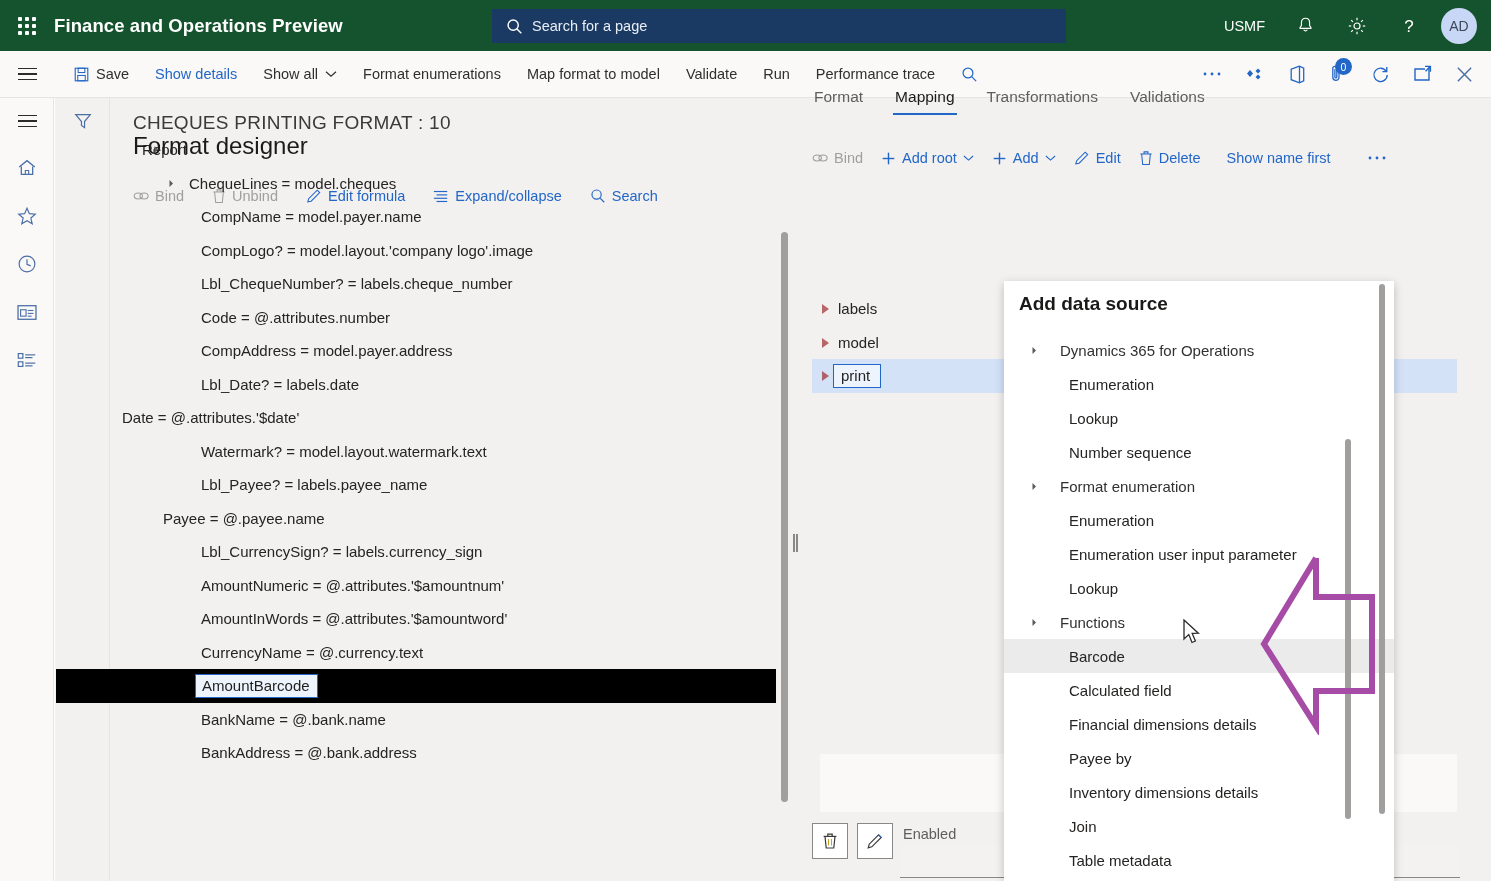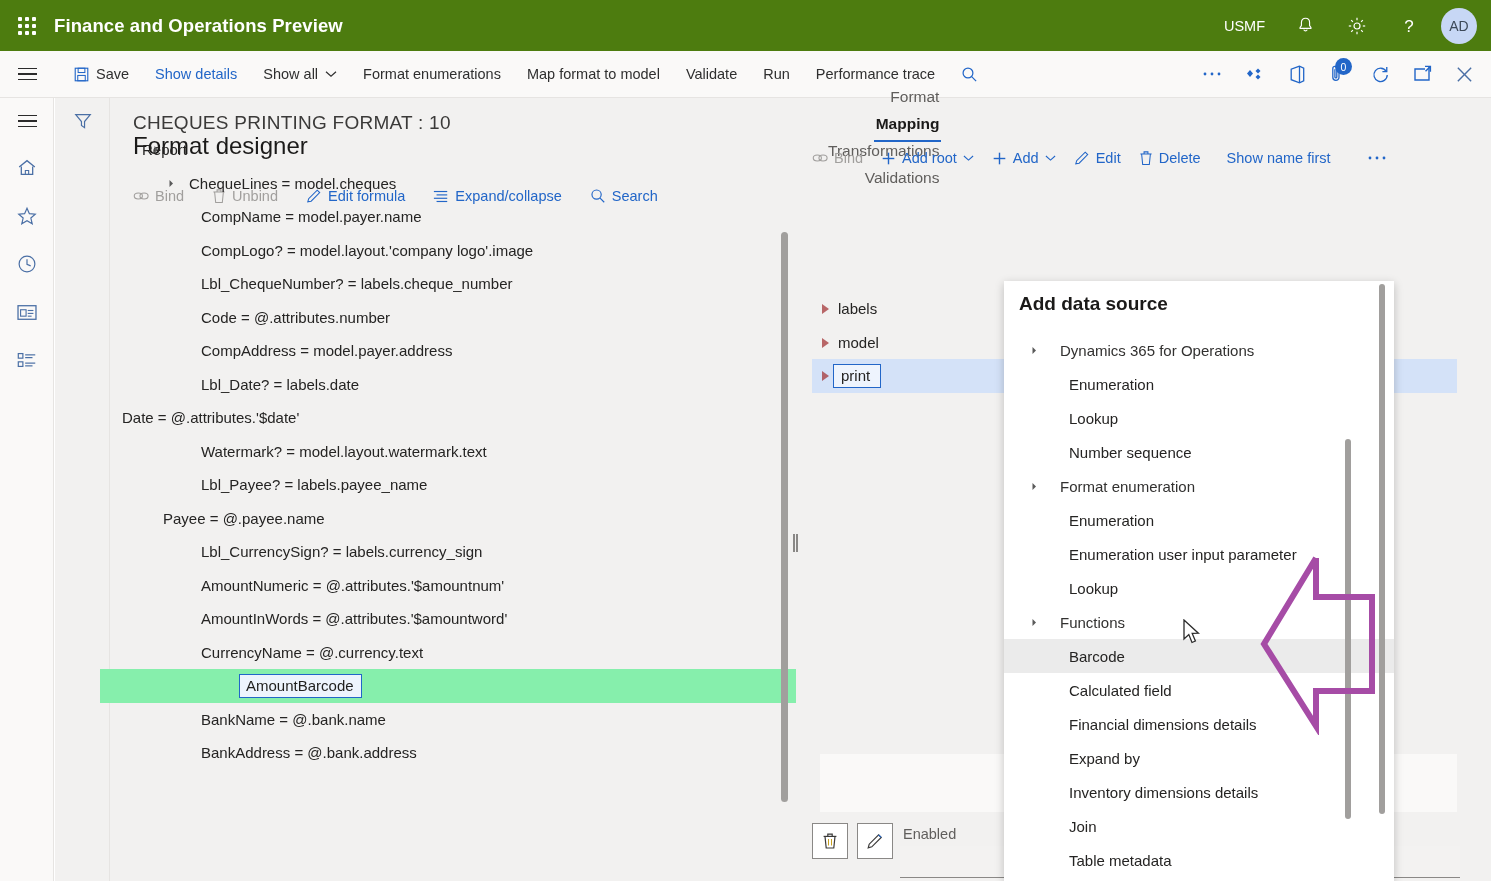--- a/index.html
+++ b/index.html
@@ -7,21 +7,21 @@
     width: 1491px; height: 881px;
     font-family: "Liberation Sans", sans-serif;
     background: #ffffff;
     overflow: hidden;
   }
   #app { position: relative; width: 1491px; height: 881px; }
 
   
   .topbar {
     position: absolute; left: 0; top: 0; width: 1491px; height: 51px;
-    background: #4d7c0f; color: #ffffff; display: flex; align-items: center;
+    background: #14532d; color: #ffffff; display: flex; align-items: center;
   }
   .waffle { width: 54px; height: 51px; display: flex; align-items: center; justify-content: center; cursor: pointer; }
   .waffle-grid { display: grid; grid-template-columns: repeat(3, 4px); grid-template-rows: repeat(3, 4px); gap: 3px; }
   .waffle-grid i { display: block; width: 4px; height: 4px; background: #fff; border-radius: 1px; }
   .app-title { font-size: 18.5px; font-weight: bold; letter-spacing: .1px; color: #fff; white-space: nowrap; }
   .searchbox {
     position: absolute; left: 492px; top: 9px; width: 574px; height: 34px;
     background: #1b3a63; display: flex; align-items: center; padding-left: 14px; gap: 9px; cursor: text;
   }
   .searchbox .ph { font-size: 14.5px; color: #e9eef5; }
@@ -74,34 +74,34 @@
     display: flex; align-items: center; gap: 6px; padding: 0 12px 0 0; margin-right: 16px;
     font-size: 14.5px; color: #2266c8; cursor: pointer; white-space: nowrap;
   }
   .act.disabled { color: #a19f9d; cursor: default; }
 
   
   .treepane { position: absolute; left: 56px; top: 133px; width: 740px; height: 650px; overflow: hidden; }
   .trow { position: relative; height: 33.5px; display: flex; align-items: center; font-size: 15px; color: #252423; white-space: nowrap; cursor: pointer; }
   .trow .tw { width: 20px; display: flex; align-items: center; justify-content: center; }
   .tri-down { width: 0; height: 0; border-left: 5.5px solid transparent; border-top: 5.5px solid #5a5a5a; border-right: 0; transform: rotate(45deg); }
-  .trow.sel { background: #86efac; margin-left: 44px; }
+  .trow.sel { background: #000000; }
   .trow.sel .tbox {
     border: 1.5px solid #2266c8; background: #eef4fd; padding: 2px 7px 3px 6px; margin-left: -6px; color: #201f1e;
   }
 
   .vscroll-left { position: absolute; left: 781px; top: 232px; width: 7px; height: 570px; background: #a19f9d; border-radius: 4px; }
   .splitter { position: absolute; left: 793px; top: 534px; width: 5px; height: 18px; cursor: col-resize; }
   .splitter i { position: absolute; top: 0; width: 1.6px; height: 18px; background: #8a8886; }
 
   
-  .tabs { position: absolute; left: 812px; top: 88px; display: flex; align-items: flex-end; gap: 0; flex-direction: column; }
+  .tabs { position: absolute; left: 812px; top: 88px; display: flex; align-items: flex-end; gap: 0; }
   .tab { font-size: 15.5px; color: #3b3a39; padding: 0 16px 9px 16px; cursor: pointer; white-space: nowrap; position: relative; }
   .tab:first-child { padding-left: 2px; }
-  .tab.active { color: #1b1a19; font-weight: bold; }
+  .tab.active { color: #1b1a19; font-weight: normal; }
   .tab.active::after { content: ""; position: absolute; left: 14px; right: 14px; bottom: 0; height: 2.4px; background: #2266c8; }
   .tab.dim { color: #605e5c; }
 
   .rtoolbar { position: absolute; left: 812px; top: 150px; display: flex; align-items: center; }
   .rt { display: flex; align-items: center; gap: 6px; margin-right: 18px; font-size: 14.5px; color: #2266c8; cursor: pointer; white-space: nowrap; }
   .rt.disabled { color: #a19f9d; cursor: default; }
 
   .mrow { position: absolute; left: 812px; height: 33.5px; display: flex; align-items: center; font-size: 15px; color: #252423; cursor: pointer; width: 645px; }
   .mrow .mw { width: 26px; display: flex; align-items: center; justify-content: center; }
   .tri-right { width: 0; height: 0; border-top: 5px solid transparent; border-bottom: 5px solid transparent; border-left: 7px solid #a4373a; opacity: .75; }
@@ -148,20 +148,27 @@
           <i></i>
           <i></i>
           <i></i>
           <i></i>
           <i></i>
           <i></i>
         </div>
     </div>
     <div class="app-title">Finance and Operations Preview</div>
 
+    <div class="searchbox">
+      <svg width="17" height="17" viewBox="0 0 18 18">
+        <circle cx="7.6" cy="7.6" r="5.4" fill="none" stroke="#ffffff" stroke-width="1.5"></circle>
+        <line x1="11.6" y1="11.6" x2="16.2" y2="16.2" stroke="#ffffff" stroke-width="1.5"></line>
+      </svg>
+      <span class="ph">Search for a page</span>
+    </div>
 
     <div class="top-right">
       <div class="usmf">USMF</div>
       <div class="ti">
         <svg width="19" height="19" viewBox="0 0 20 20">
           <path d="M10 2.4c-2.6 0-4.3 1.9-4.3 4.4v3.3L4.3 12v1h11.4v-1l-1.4-1.9V6.8c0-2.5-1.7-4.4-4.3-4.4z" fill="none" stroke="#fff" stroke-width="1.2"></path>
           <path d="M8.2 14.4a1.9 1.9 0 0 0 3.6 0" fill="none" stroke="#fff" stroke-width="1.2"></path>
         </svg>
       </div>
       <div class="ti">
@@ -604,21 +611,21 @@
     <div class="frow child hl" style="top:358px">
         <span>Barcode</span>
       </div>
     <div class="frow child" style="top:392px">
         <span>Calculated field</span>
       </div>
     <div class="frow child" style="top:426px">
         <span>Financial dimensions details</span>
       </div>
     <div class="frow child" style="top:460px">
-        <span>Expand by</span>
+        <span>Payee by</span>
       </div>
     <div class="frow child" style="top:494px">
         <span>Inventory dimensions details</span>
       </div>
     <div class="frow child" style="top:528px">
         <span>Join</span>
       </div>
     <div class="frow child" style="top:562px">
         <span>Table metadata</span>
       </div>

